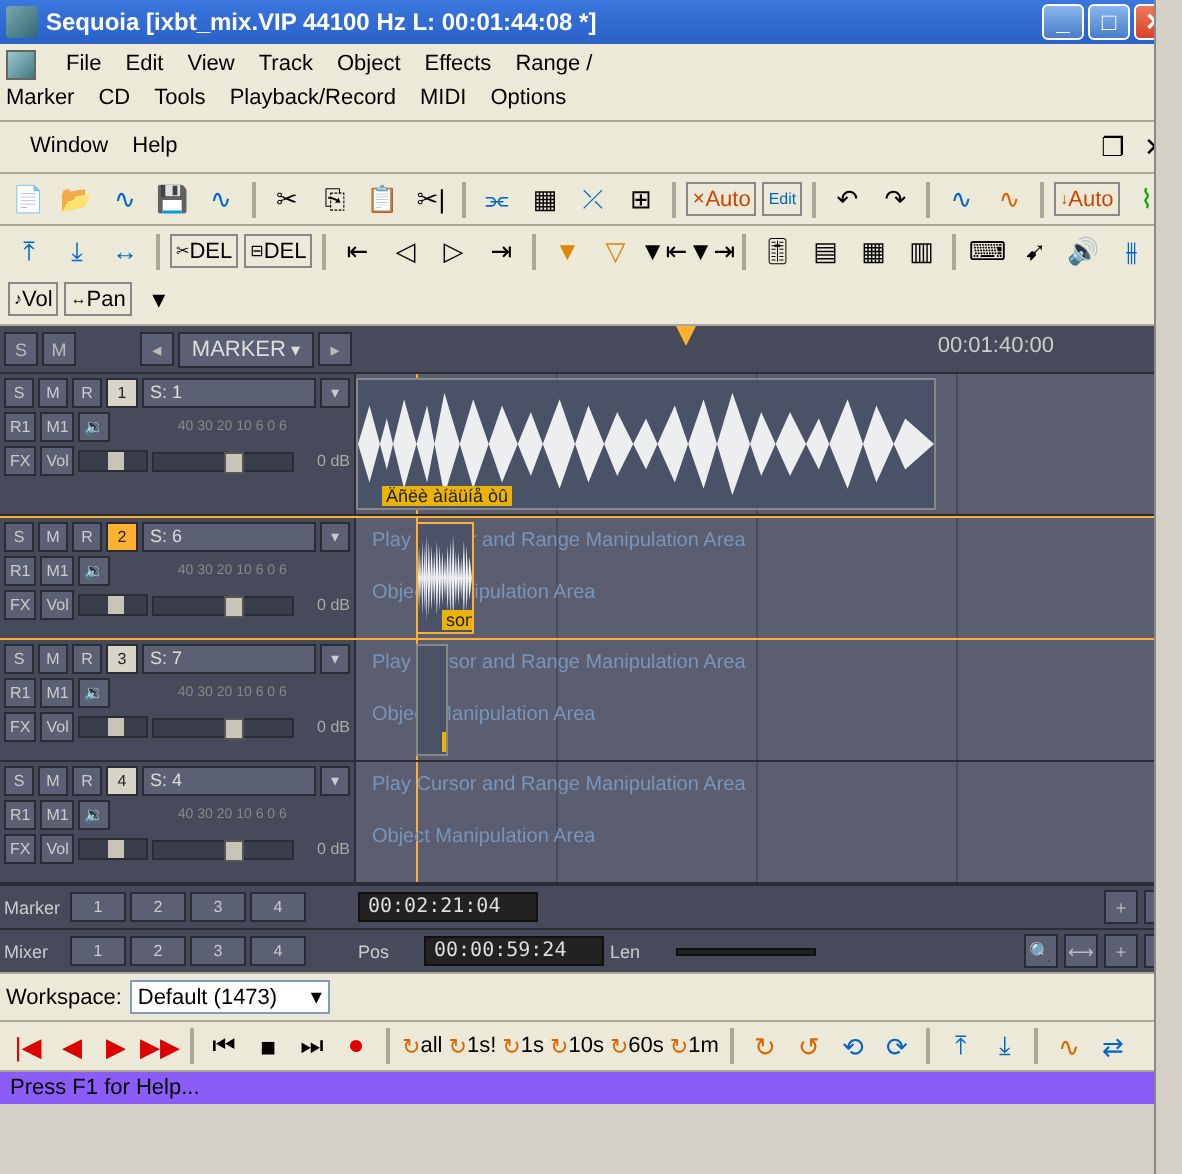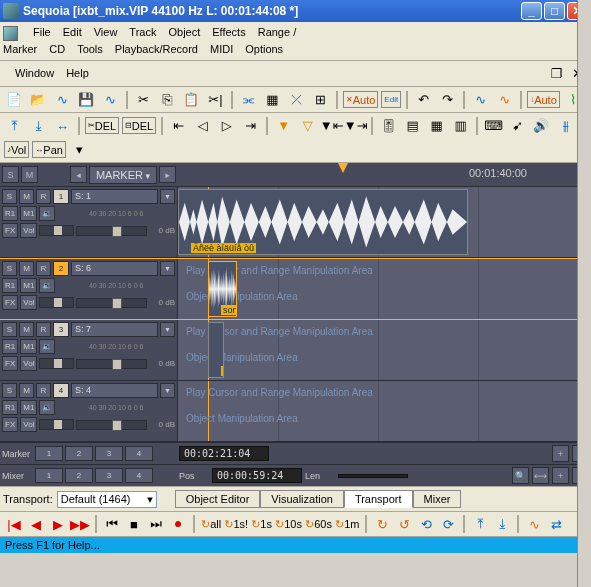--- a/index.html
+++ b/index.html
@@ -48,21 +48,21 @@
 .btmbar{background:#474a5a;padding:2px;display:flex;align-items:center;gap:3px;border-top:1px solid #2b2d36}
 .btmlabel{color:#ccc;font-size:9px;width:30px}
 .btmbox{background:#222;color:#ddd;border:1px solid #111;padding:1px 4px;font-size:10px;font-family:monospace}
 .tabbar{background:#ece9d8;padding:3px;display:flex;align-items:center;gap:4px;border-top:1px solid #aca899}
 .wslabel{font-size:11px}
 .wsdrop{background:#fff;border:1px solid #7f9db9;padding:1px 3px;width:100px;display:flex;justify-content:space-between;align-items:center}
 .tab{border:1px solid #888;background:#ece9d8;padding:2px 10px;font-size:11px;cursor:pointer}
 .tab.active{background:#fff;border-bottom:1px solid #fff}
 .transport{background:#ece9d8;padding:3px 5px;display:flex;align-items:center;gap:4px;border-top:1px solid #aca899}
 .trbtn{width:18px;height:18px;display:flex;align-items:center;justify-content:center;cursor:pointer;font-size:13px}
-.status{background:#0ea5e9;border-top:1px solid #aca899;padding:2px 5px;font-size:11px}
+.status{background:#8b5cf6;border-top:1px solid #aca899;padding:2px 5px;font-size:11px}
 .scrollv{position:absolute;right:0;top:0;bottom:0;width:14px;background:#d4d0c8;border-left:1px solid #888}
 .txtbtn{font-size:8px;padding:0 2px;height:17px;border:1px solid #888;background:#ece9d8;display:flex;align-items:center;cursor:pointer}
 .loopbtn{font-size:8px;cursor:pointer;display:flex;align-items:center}
 </style>
 </head>
 <body>
 
 <div class="titlebar">
   <div class="icon"></div>
   <div class="title">Sequoia  [ixbt_mix.VIP   44100 Hz L: 00:01:44:08 *]</div>
@@ -351,32 +351,26 @@
     <div class="btmbox" style="width:70px"></div>
     <span style="flex:1"></span>
     <div class="smbtn">🔍</div>
     <div class="smbtn">⟷</div>
     <div class="smbtn">+</div>
     <div class="smbtn">−</div>
   </div>
 </div>
 
 <div class="tabbar">
-  <span class="wslabel">Transport:</span>
+  <span class="wslabel">Workspace:</span>
   <div class="wsdrop">
-    <span>Default (1464)</span>
+    <span>Default (1473)</span>
       <span>▾</span>
   </div>
   <span style="width:10px"></span>
-  <div id="tabs" style="display:flex;gap:0">
-      <div class="tab">Object Editor</div>
-      <div class="tab">Visualization</div>
-      <div class="tab active">Transport</div>
-      <div class="tab">Mixer</div>
-    </div>
 </div>
 
 <div class="transport">
   <div class="trbtn" style="color:#d00">|◀</div>
   <div class="trbtn" style="color:#d00">◀</div>
   <div class="trbtn" style="color:#d00">▶</div>
   <div class="trbtn" style="color:#d00">▶▶</div>
   <div class="tsep"></div>
   <div class="trbtn">⏮</div>
   <div class="trbtn">■</div>

